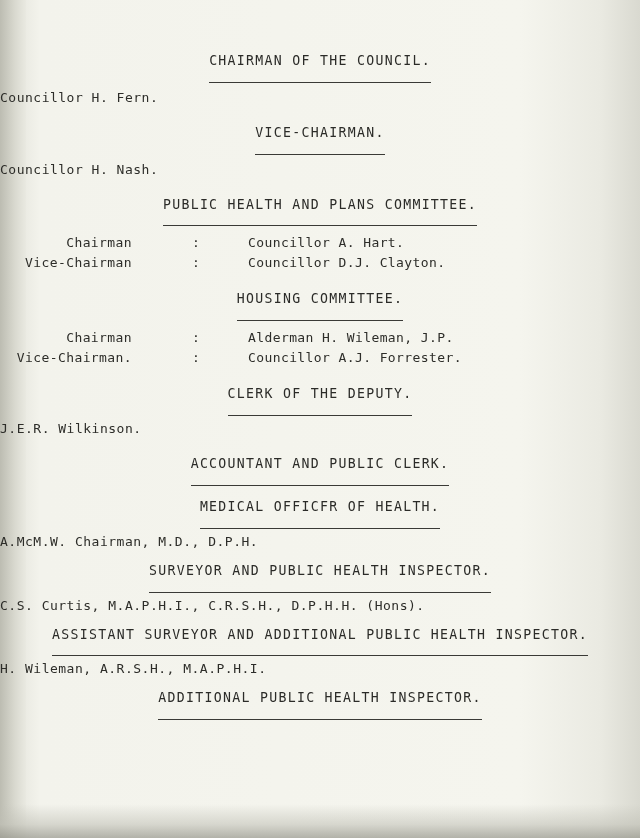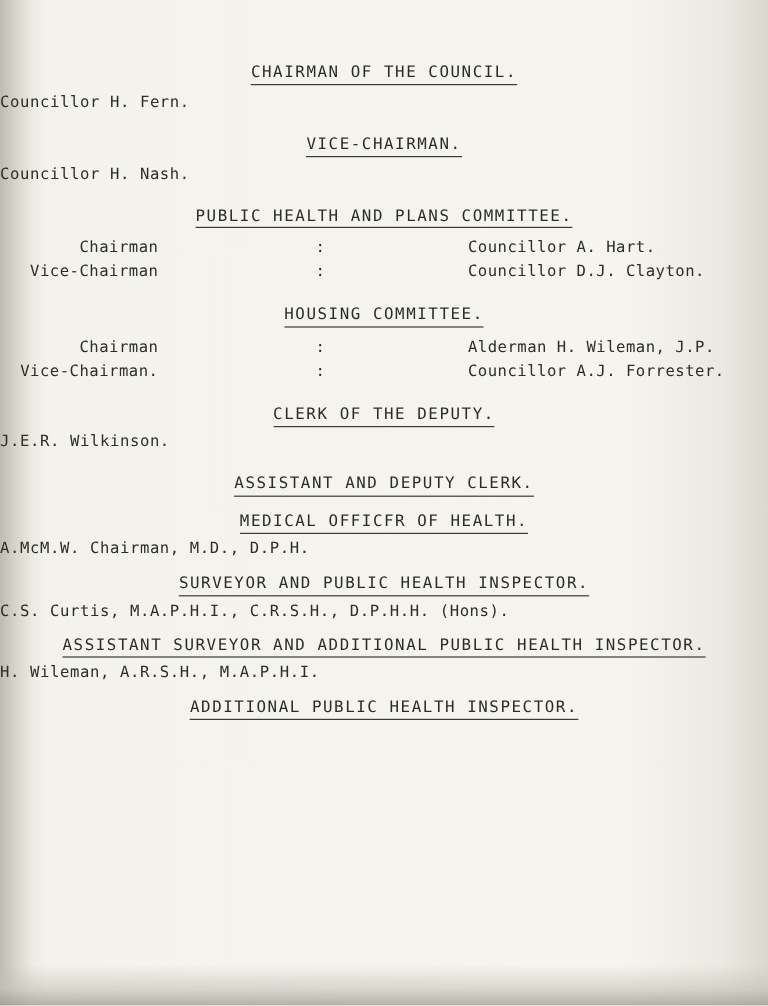--- a/index.html
+++ b/index.html
@@ -44,40 +44,41 @@
   }
   .heading {
     text-align: center;
     font-size: 13.2px;
     letter-spacing: 1.3px;
     color: #2b2b28;
     line-height: 1.05;
   }
   .heading span.u {
     border-bottom: 1px solid #3a3a36;
-    padding-bottom: 2px;
+    padding-bottom: 14px;
     display: inline-block;
   }
   .name {
     font-size: 13px;
     letter-spacing: 0.5px;
     color: #2d2d29;
     margin-top: 8px;
     line-height: 1.15;
   }
   .roles {
     margin-top: 7px;
     font-size: 13px;
     color: #2d2d29;
     letter-spacing: 0.4px;
   }
   .role-row {
     display: flex;
-    justify-content: space-between;
+    justify-content: flex-start;
     line-height: 1.5;
+    gap: 44px;
   }
   .role-label {
     width: 132px;
     text-align: right;
     padding-right: 12px;
     white-space: nowrap;
   }
   .role-sep {
     width: 16px;
     text-align: center;
@@ -150,21 +151,21 @@
     <div class="spacer-md"></div>
 
     <div class="entry tight">
       <div class="heading"><span class="u">CLERK  OF  THE  DEPUTY.</span></div>
       <div class="name">J.E.R. Wilkinson.</div>
     </div>
 
     <div class="spacer-md"></div>
 
     <div class="entry tight">
-      <div class="heading"><span class="u">ASSISTANT  AND  DEPUTY  CLERK.</span></div>
+      <div class="heading"><span class="u">ACCOUNTANT  AND  PUBLIC  CLERK.</span></div>
     </div>
 
     <div class="spacer-sm"></div>
 
     <div class="entry tight">
       <div class="heading"><span class="u">MEDICAL  OFFICFR  OF  HEALTH.</span></div>
       <div class="name">A.McM.W. Chairman, M.D., D.P.H.</div>
     </div>
 
     <div class="spacer-sm"></div>

